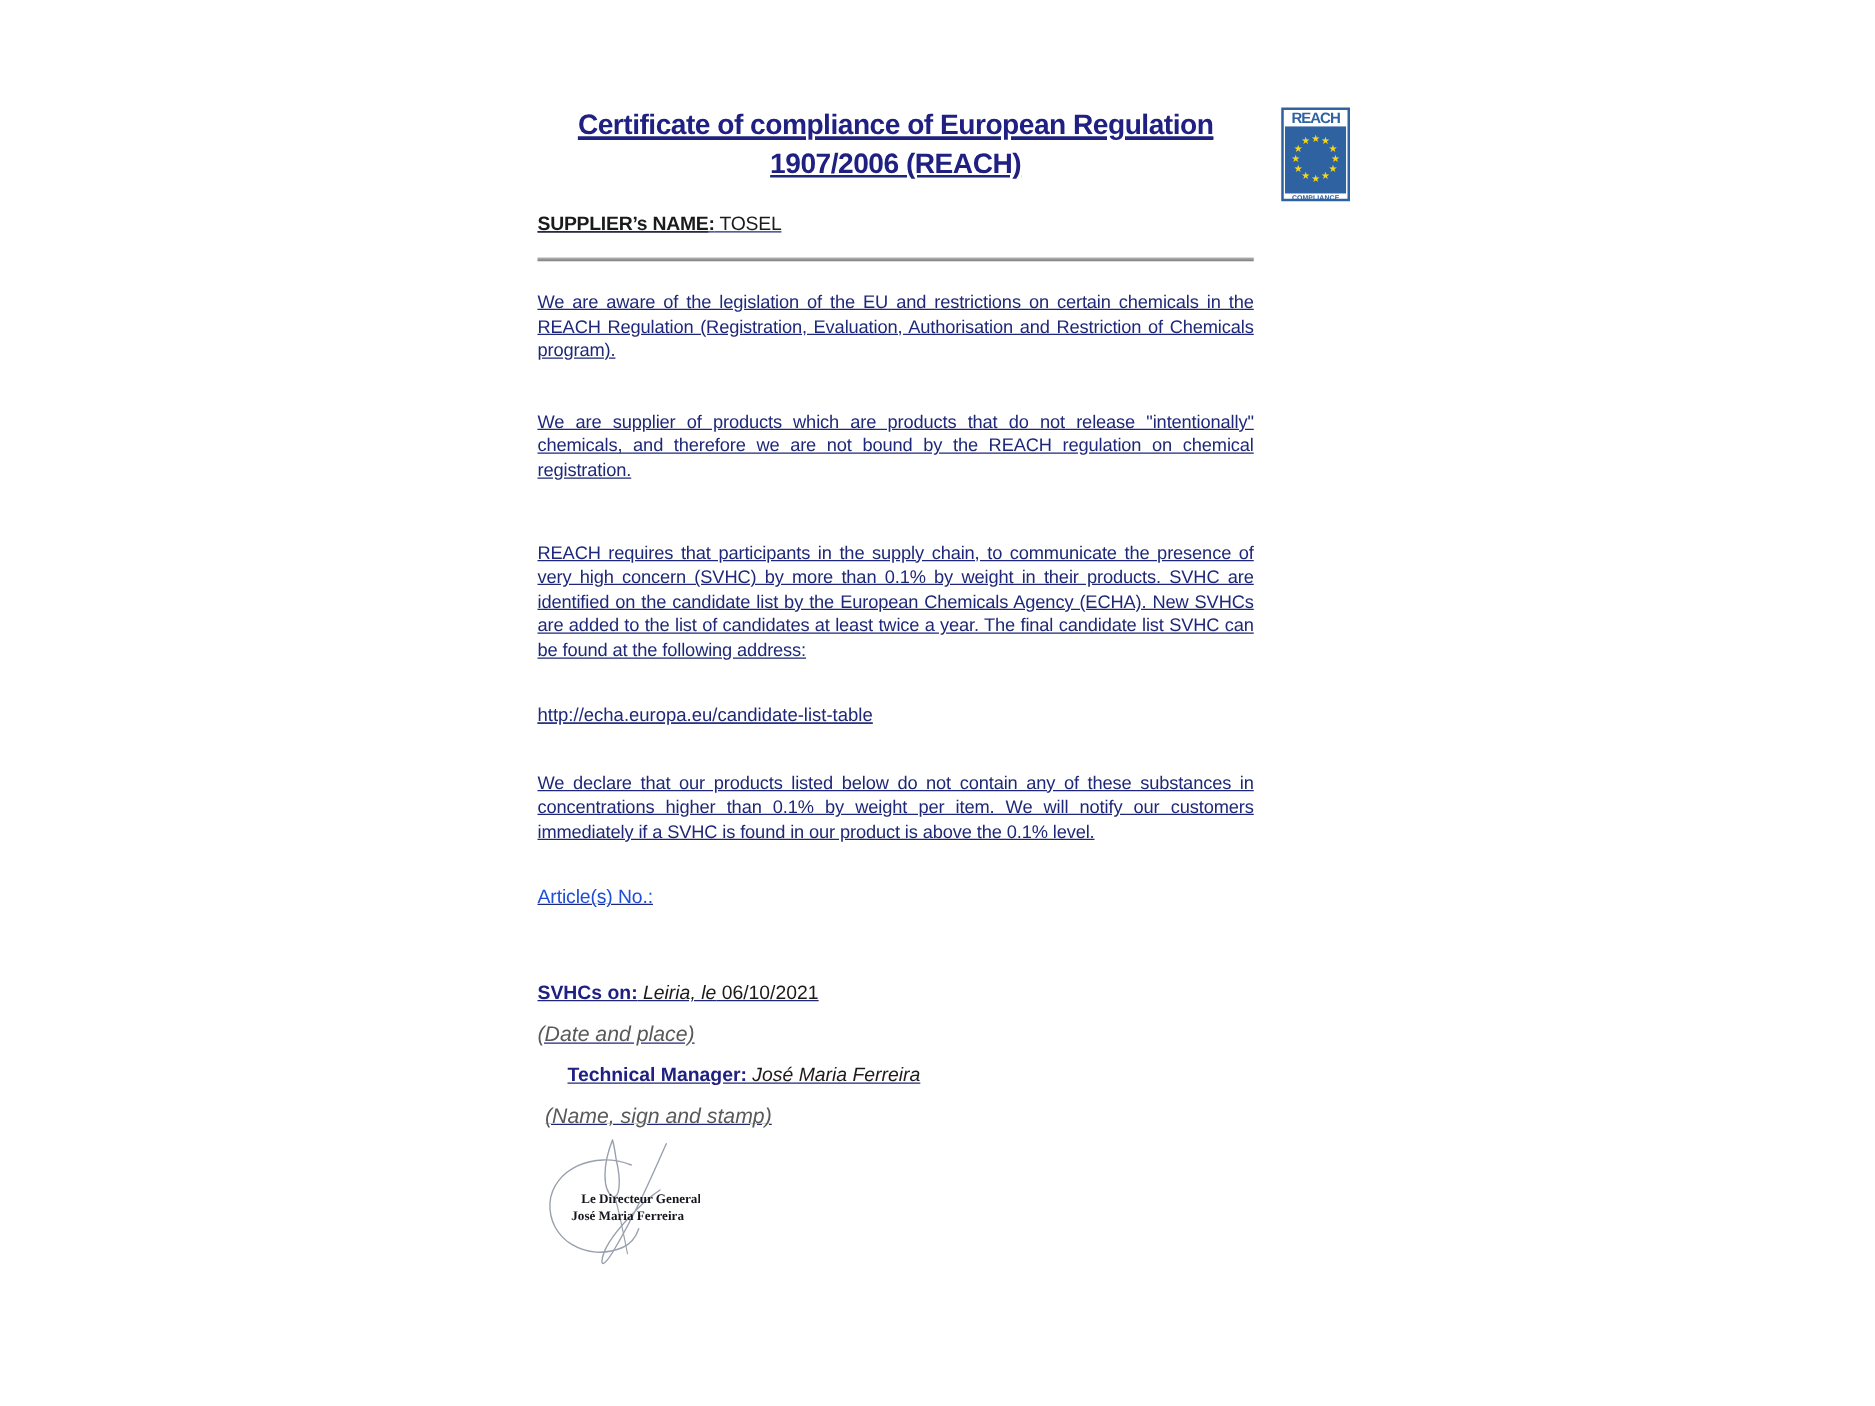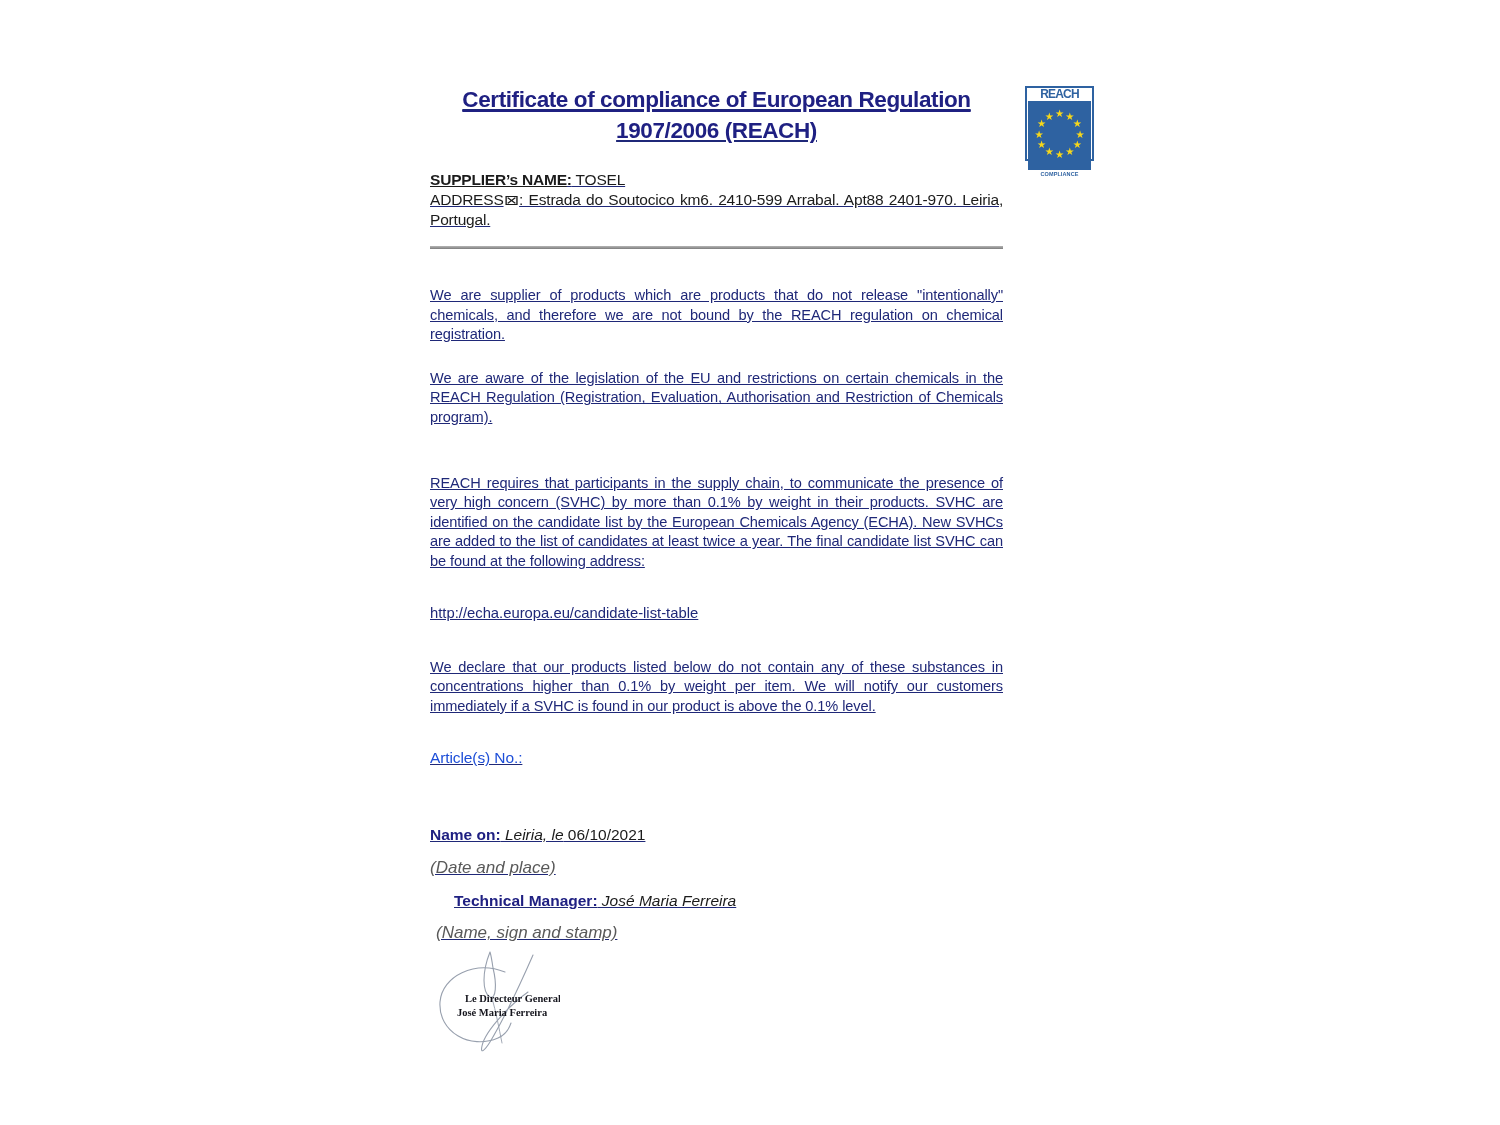--- a/index.html
+++ b/index.html
@@ -25,21 +25,21 @@
     line-height:31px;
     font-weight:bold;
     letter-spacing:-0.4px;
     color:#1F2082;
   }
   .title .t1{text-decoration:underline;text-decoration-thickness:2px;text-underline-offset:3px;white-space:nowrap;}
   
   .logo{
     position:absolute;
     left:1025px;top:86px;
-    width:69px;height:75px;
+    width:55px;height:75px;
     border:2px solid #2E62A1;
     background:#ffffff;
     box-sizing:border-box;
     display:flex;flex-direction:column;
   }
   .logo-top{
     flex:0 0 13px;
     font-size:12px;font-weight:bold;color:#2E62A1;
     letter-spacing:-0.8px;text-align:center;line-height:13px;
   }
@@ -127,36 +127,35 @@
 
   <div class="doc">
 
     <h1 class="title">
       <span class="t1">Certificate of compliance of European Regulation</span><br>
       <span class="t2">1907/2006 (REACH)</span>
     </h1>
 
     <div class="supplier">
       <p><span class="s-label"><span class="u">SUPPLIER’s NAME</span><span>:</span></span><span> TOSEL</span></p>
-      <p class="addr"><span>ADDRESS</span><span class="glyph envelope">⊠</span><span>: Estrada do Soutocico km6. 2410-599 Arrabal. Apt88 2401-970. Leiria, Portugal.</span></p>
     </div>
 
     <hr class="divider">
 
+    <p class="para p1">We are aware of the legislation of the EU and restrictions on certain chemicals in the REACH Regulation (Registration, Evaluation, Authorisation and Restriction of Chemicals program).</p>
     <p class="para p2">We are supplier of products which are products that do not release "intentionally" chemicals, and therefore we are not bound by the REACH regulation on chemical registration.</p>
-    <p class="para p1">We are aware of the legislation of the EU and restrictions on certain chemicals in the REACH Regulation (Registration, Evaluation, Authorisation and Restriction of Chemicals program).</p>
     <p class="para p3">REACH requires that participants in the supply chain, to communicate the presence of very high concern (SVHC) by more than 0.1% by weight in their products. SVHC are identified on the candidate list by the European Chemicals Agency (ECHA). New SVHCs are added to the list of candidates at least twice a year. The final candidate list SVHC can be found at the following address:</p>
 
     <p class="urlline"><a>http://echa.europa.eu/candidate-list-table</a></p>
 
     <p class="para p4">We declare that our products listed below do not contain any of these substances in concentrations higher than 0.1% by weight per item. We will notify our customers immediately if a SVHC is found in our product is above the 0.1% level.</p>
 
     <p class="para article">Article(s) No.:</p>
 
-    <p class="madeon"><span class="f-label">Name on:</span><span class="f-italic"> Leiria, le</span><span> 06/10/2021</span></p>
+    <p class="madeon"><span class="f-label">SVHCs on:</span><span class="f-italic"> Leiria, le</span><span> 06/10/2021</span></p>
     <p class="note">(Date and place)</p>
 
     <p class="techmgr"><span class="f-label">Technical Manager:</span><span class="f-italic"> José Maria Ferreira</span></p>
     <p class="note note2">(Name, sign and stamp)</p>
 
     <div class="signature">
       <svg width="130" height="115" viewBox="0 0 130 115">
         <g fill="none" stroke="#98a0ae" stroke-width="1.1" stroke-linecap="round">
           <path d="M 60 2 C 52 22 52 42 60 47 C 66 50 67 34 63 18 C 62 11 61 5 60 2"></path>
           <path d="M 75 22 C 45 10 12 26 10 52 C 8 82 40 100 68 88 C 75 85 79 79 81 73"></path>

